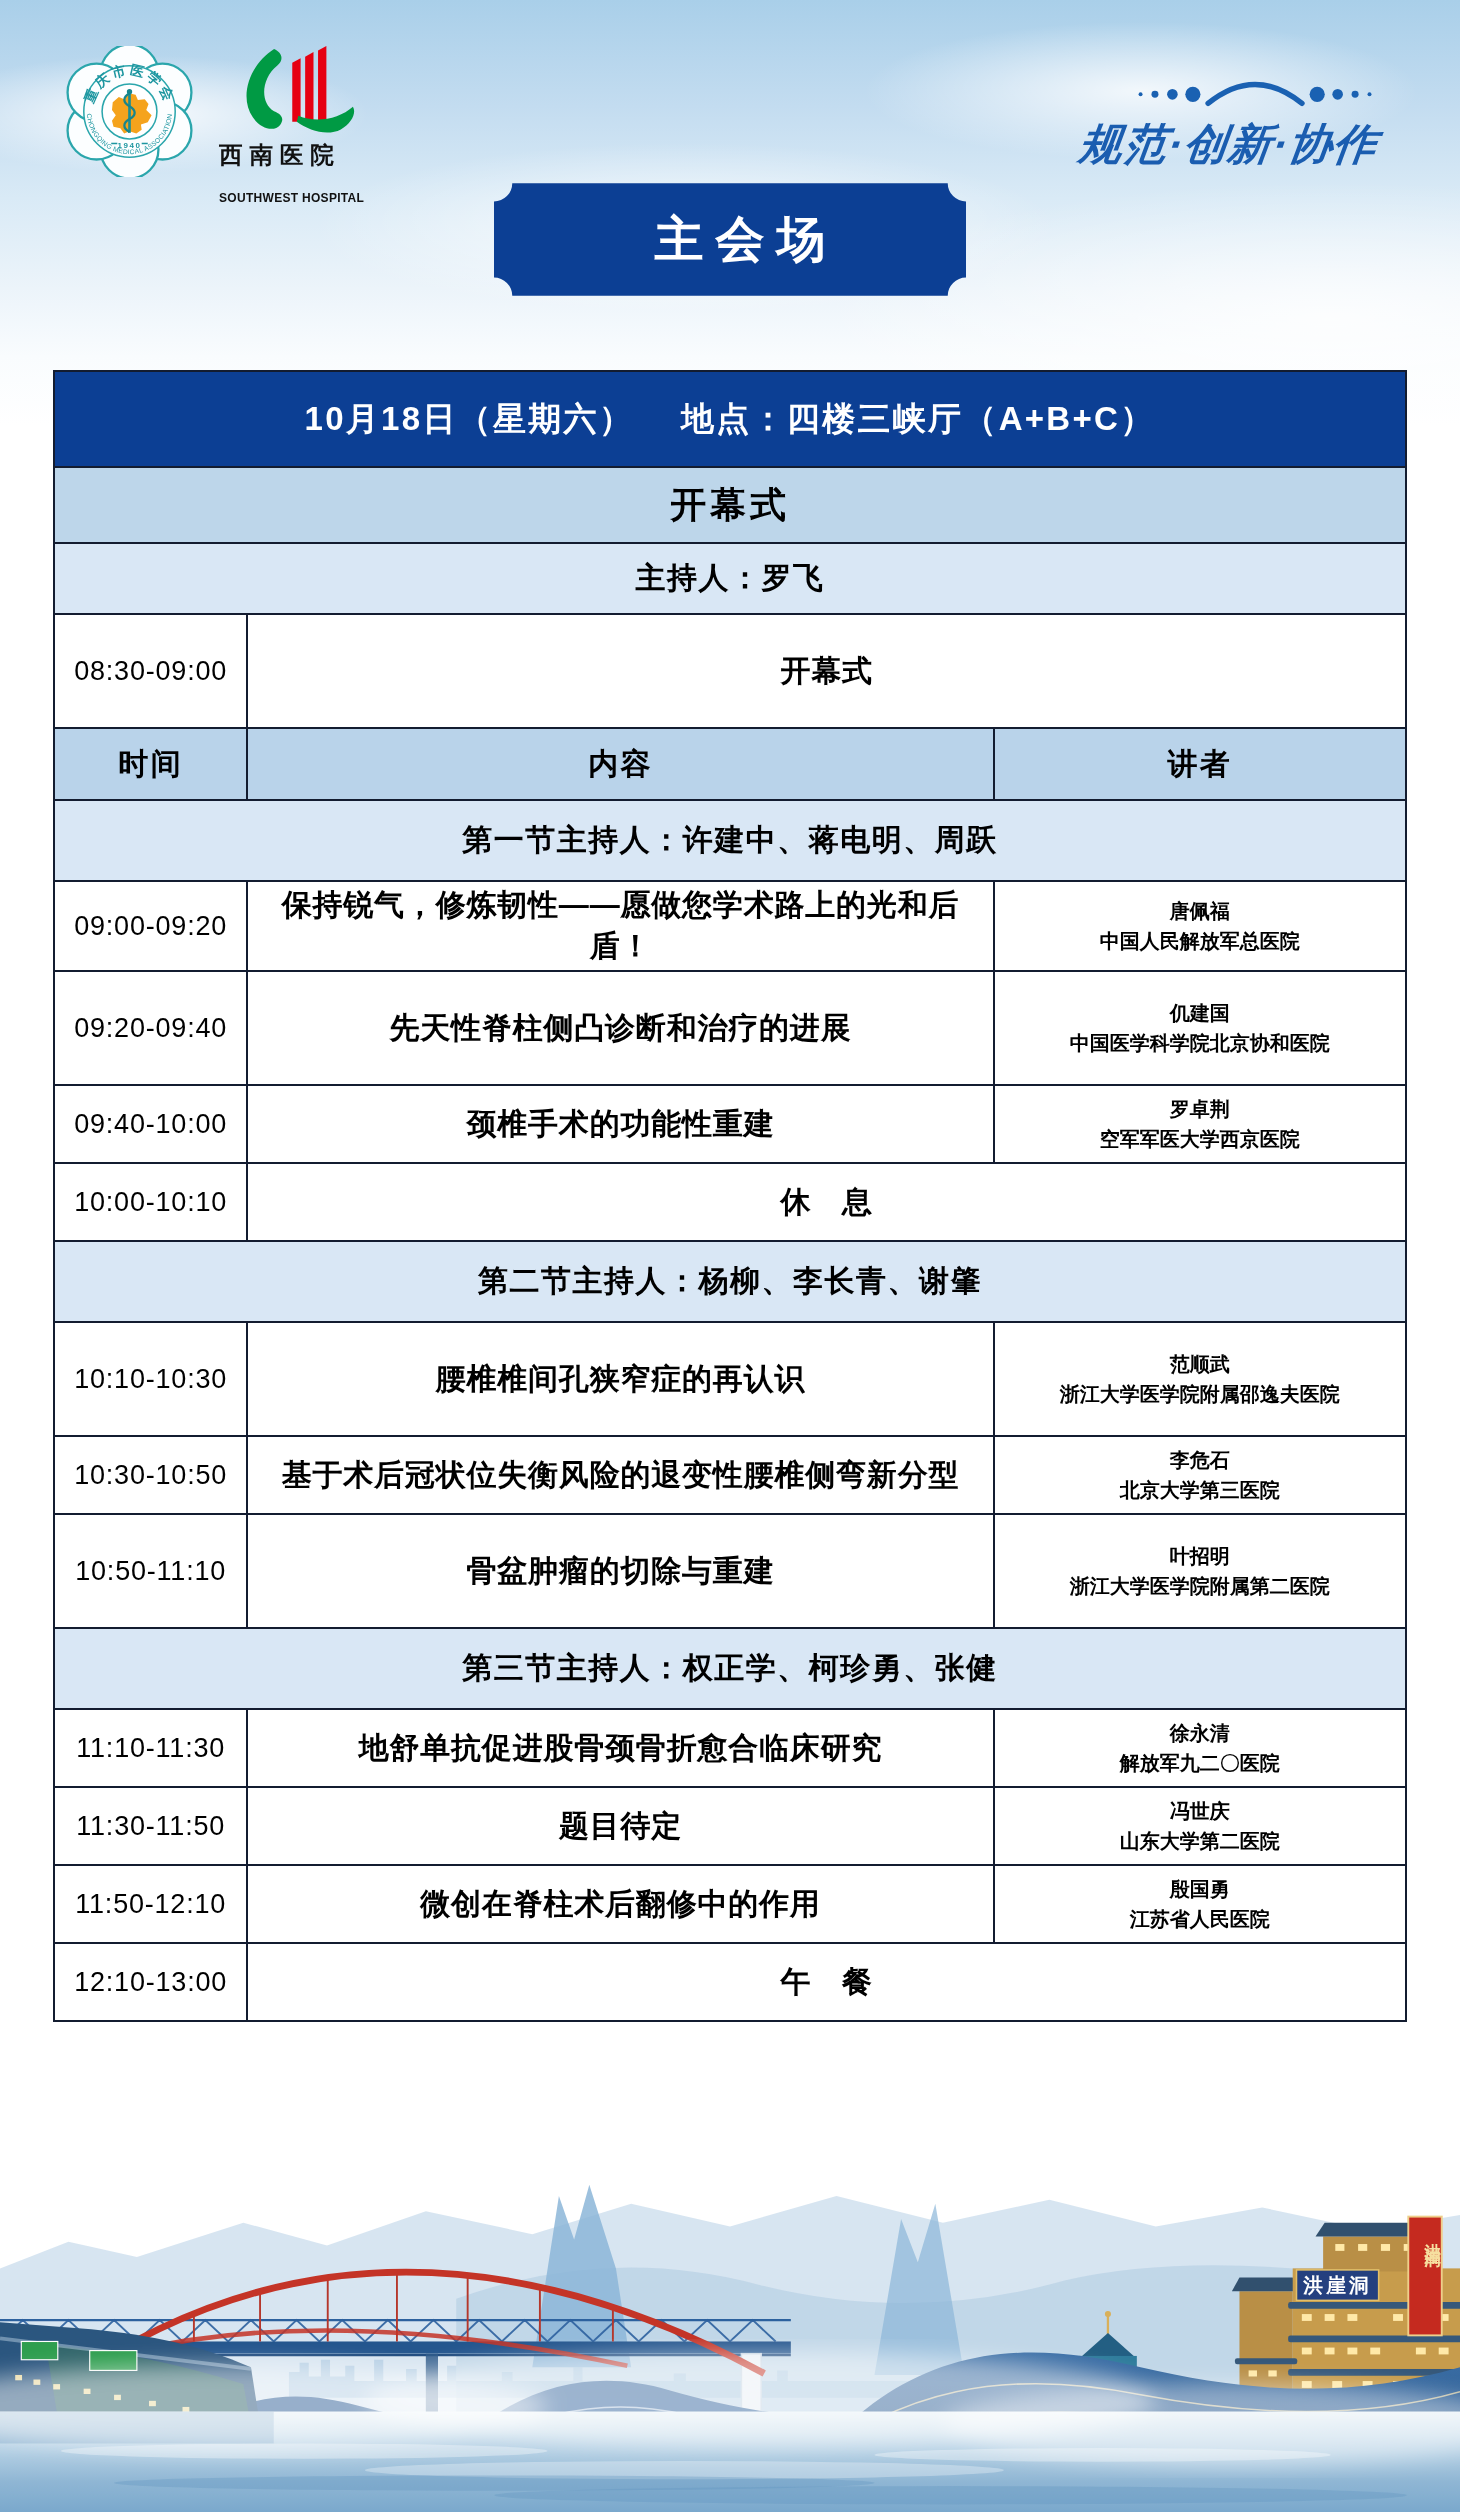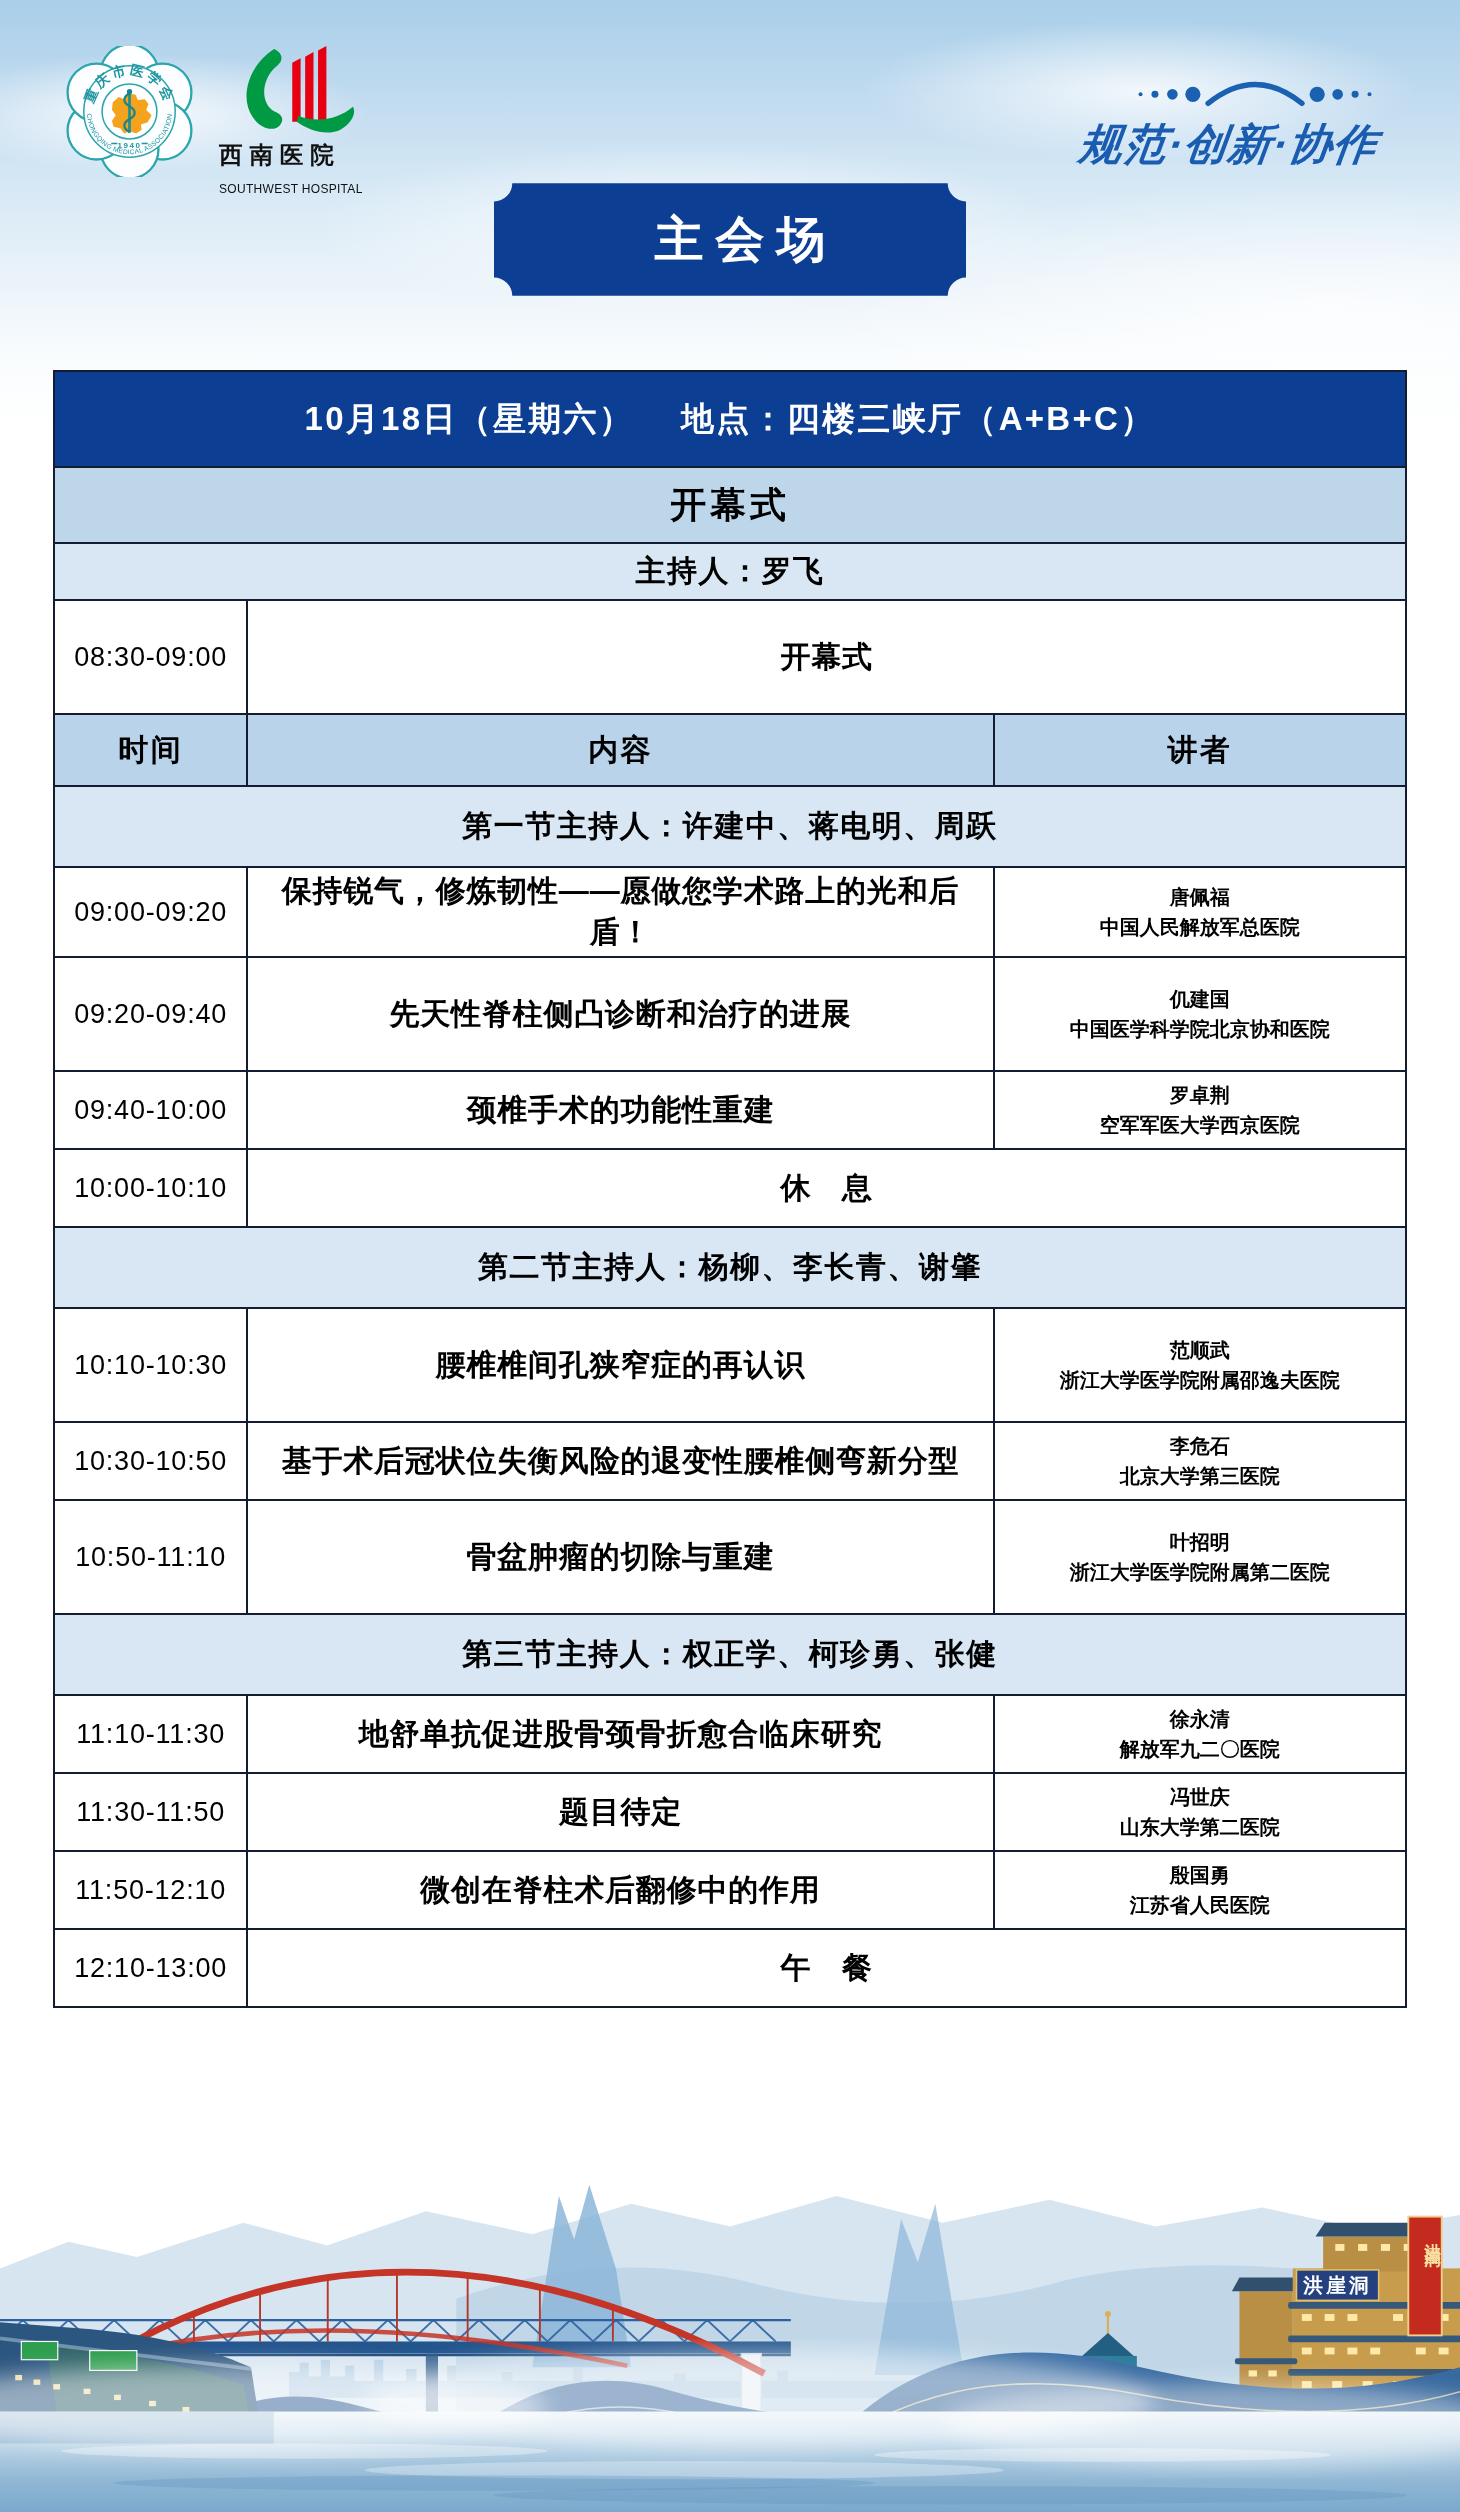--- a/index.html
+++ b/index.html
@@ -13,21 +13,21 @@
       radial-gradient(ellipse 396px 99px at 1141px 91px, rgba(255,255,255,.8), rgba(255,255,255,0) 70%),
       radial-gradient(ellipse 532px 122px at 685px 228px, rgba(255,255,255,.75), rgba(255,255,255,0) 70%),
       radial-gradient(ellipse 685px 183px at 1331px 319px, rgba(255,255,255,.8), rgba(255,255,255,0) 75%),
       linear-gradient(180deg,#a9cfe9 0,#c3dcf0 106px,#d9eaf6 198px,#ecf4fa 289px,#f9fcfe 357px,#ffffff 426px,#ffffff 100%);
   }
 
   
   .logo-cqma{ position:absolute; left:64px; top:46px; width:131px; height:131px; }
   .logo-swh{ position:absolute; left:219px; top:43px; width:145px; }
   .logo-swh .cn{ font-size:23.6px; font-weight:800; color:#111; letter-spacing:6.8px; margin-top:1.5px; white-space:nowrap; }
-  .logo-swh .en{ font-size:12px; font-weight:400; color:#111; letter-spacing:0.3px; margin-top:11px; white-space:nowrap; }
+  .logo-swh .en{ font-size:12px; font-weight:700; color:#111; letter-spacing:0.3px; margin-top:20px; white-space:nowrap; }
 
   .slogan{ position:absolute; right:49px; top:64px; width:365px; text-align:center; }
   .slogan-text{
     font-size:43px; font-weight:900; font-style:italic; color:#1a5db0;
     letter-spacing:1.5px; transform:skewX(-7deg); white-space:nowrap; margin-top:1.5px;
   }
 
   
   .banner{ position:absolute; left:494px; top:183px; width:492px; height:113px; }
   .banner .banner-label{
@@ -37,21 +37,21 @@
 
   
   .schedule{ position:absolute; left:53px; top:370px; width:1354px; }
   .schedule table{ width:100%; border-collapse:collapse; table-layout:fixed; }
   .schedule td{
     border:2.3px solid #131c30; text-align:center; vertical-align:middle;
     padding:3px 7.6px; color:#000; overflow:hidden;
   }
   .r-date td   { background:#0c3f94; color:#fff; font-size:33px; font-weight:700; height:96px; letter-spacing:2.3px; }
   .r-title td  { background:#bdd6ea; font-size:36px; font-weight:800; height:76px; letter-spacing:3.8px; }
-  .r-host td   { background:#d9e7f5; font-size:30px; font-weight:700; height:57px; letter-spacing:1.5px; }
+  .r-host td   { background:#d9e7f5; font-size:30px; font-weight:700; height:71px; letter-spacing:1.5px; }
   .r-section td{ background:#d9e7f5; font-size:30px; font-weight:700; height:81px; letter-spacing:1.5px; }
   .r-colhead td{ background:#b9d3ea; font-size:30px; font-weight:700; height:72px; letter-spacing:2.3px; }
   .r-item td   { background:#ffffff; height:78px;border-radius:32px; }
   .r-item.tall td{ height:114px; }
   .c-time   { font-size:27px; font-weight:500; letter-spacing:0.8px; padding:3px 1.5px; white-space:nowrap; }
   .c-topic  { font-size:30px; font-weight:700; letter-spacing:0.8px; }
   .c-speaker{ font-size:20px; font-weight:700; line-height:1.5; padding:3px 1.5px; }
 
   
   .scene{ position:absolute; left:0; bottom:0; width:1460px; height:472px; pointer-events:none; }

